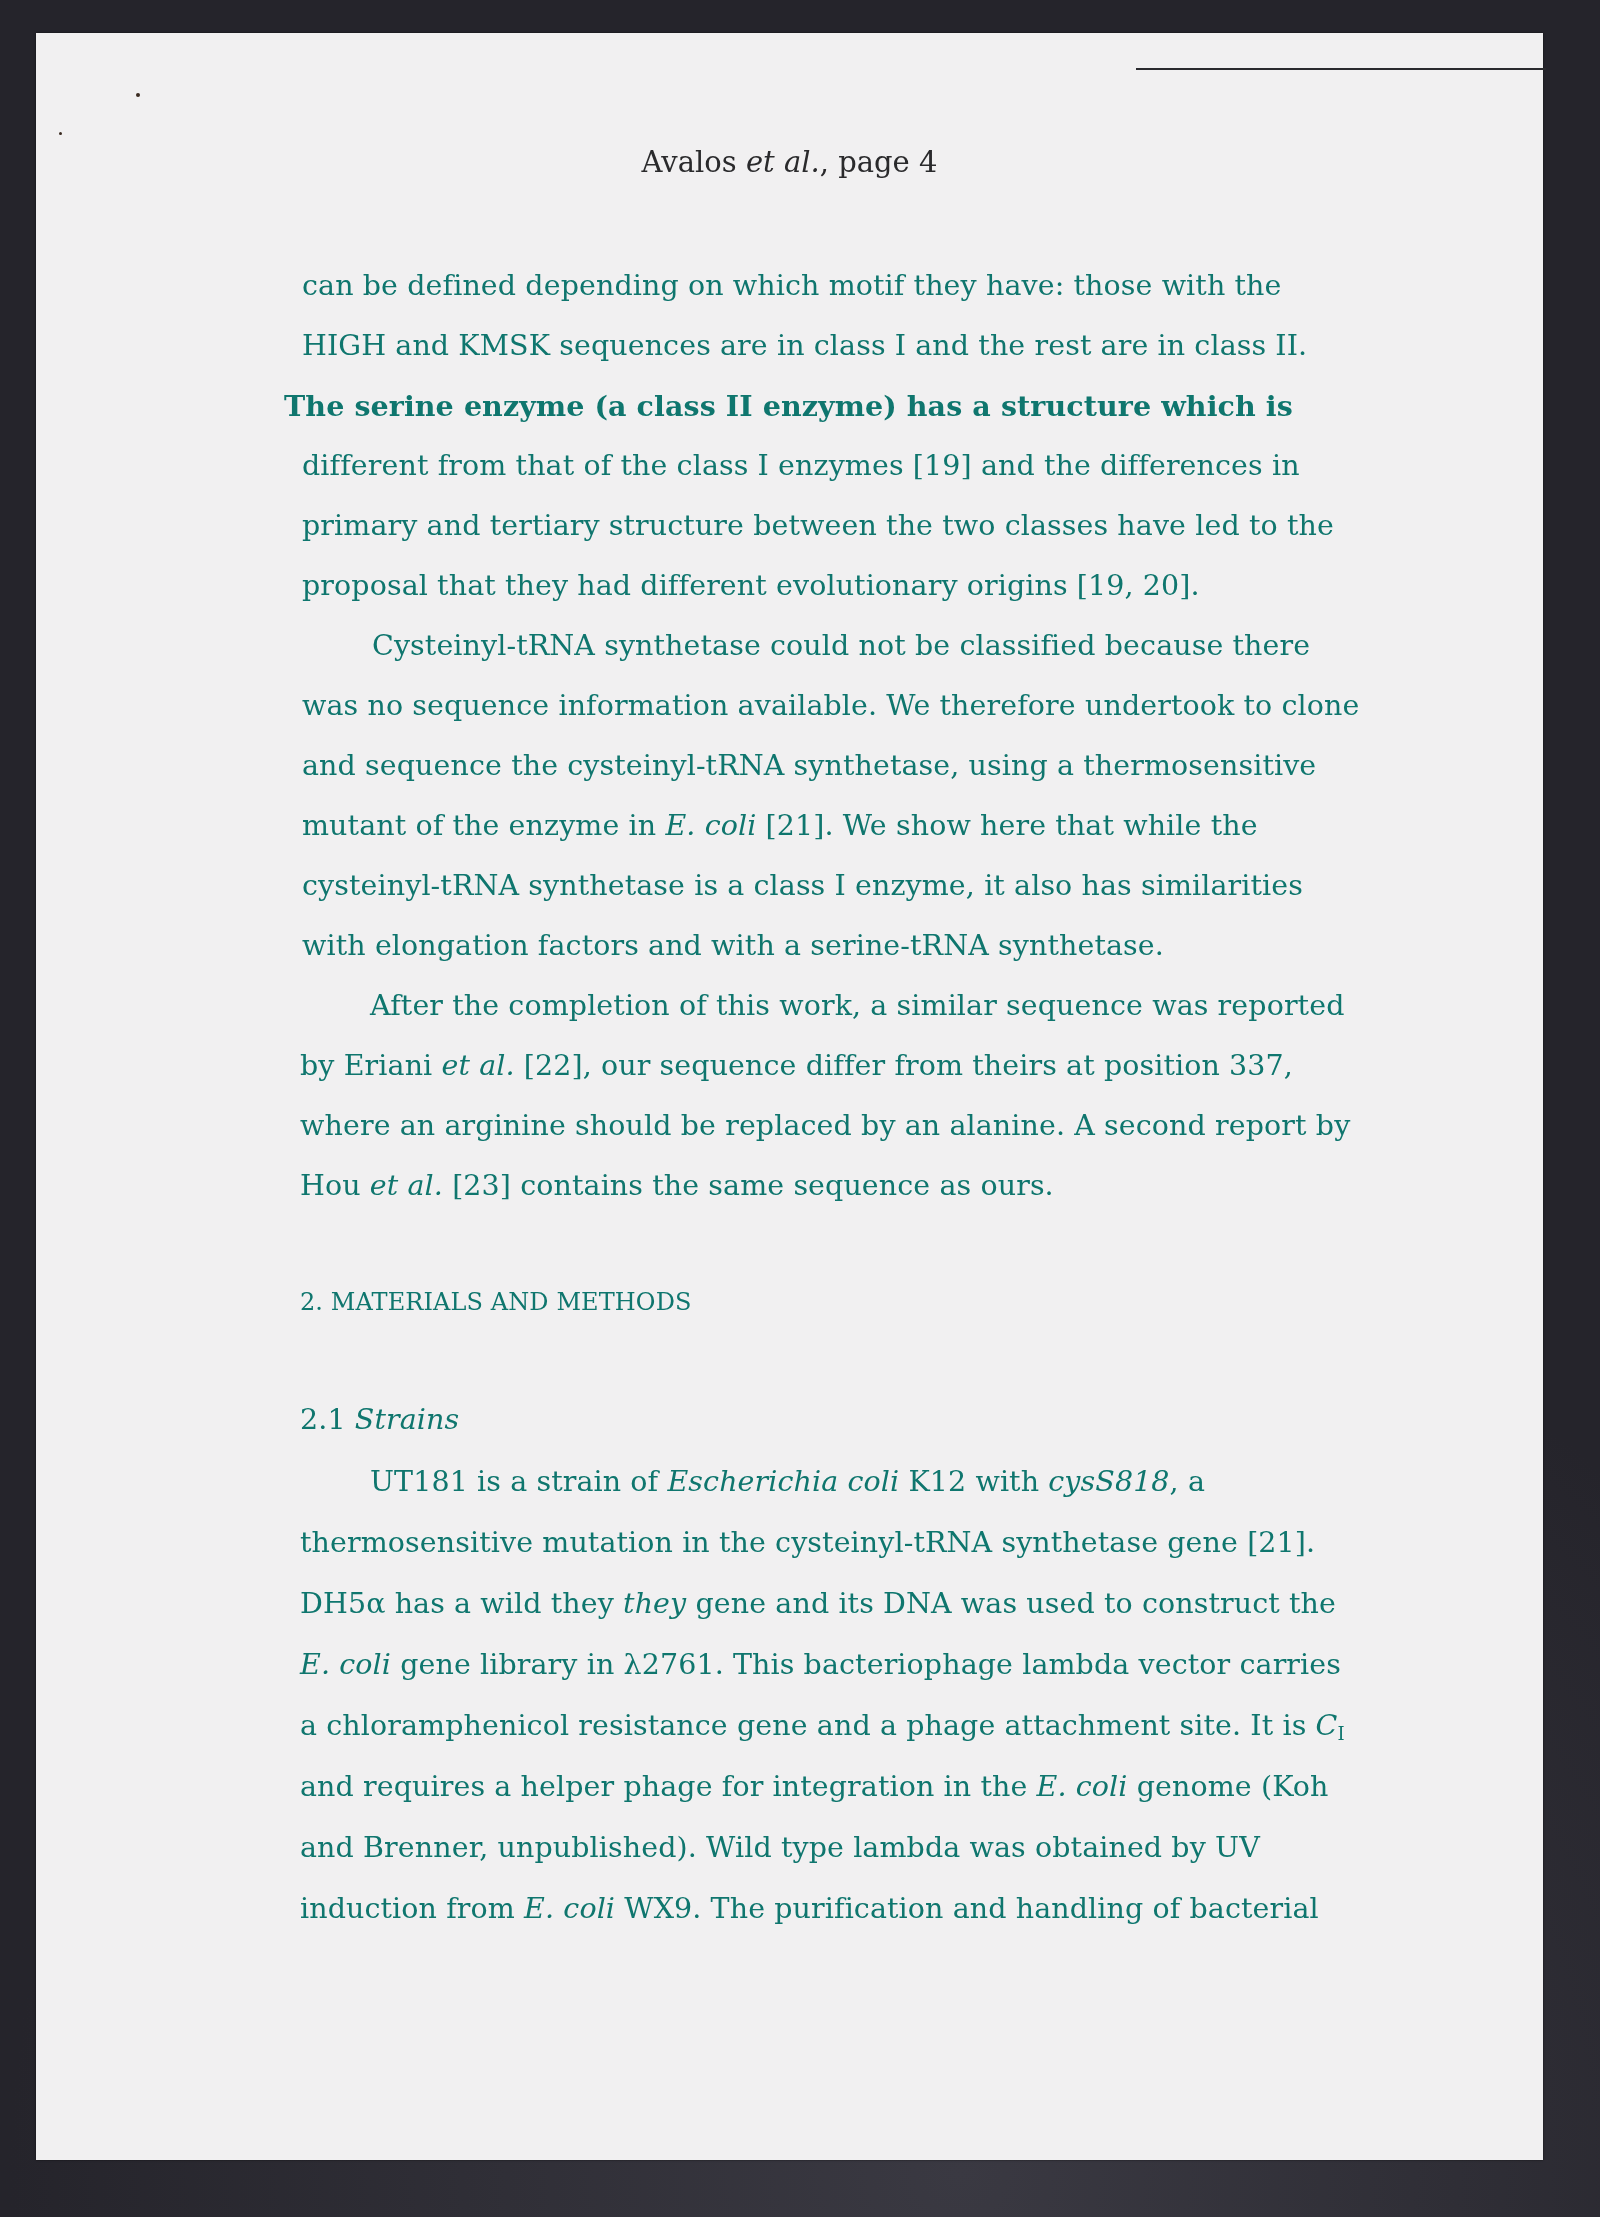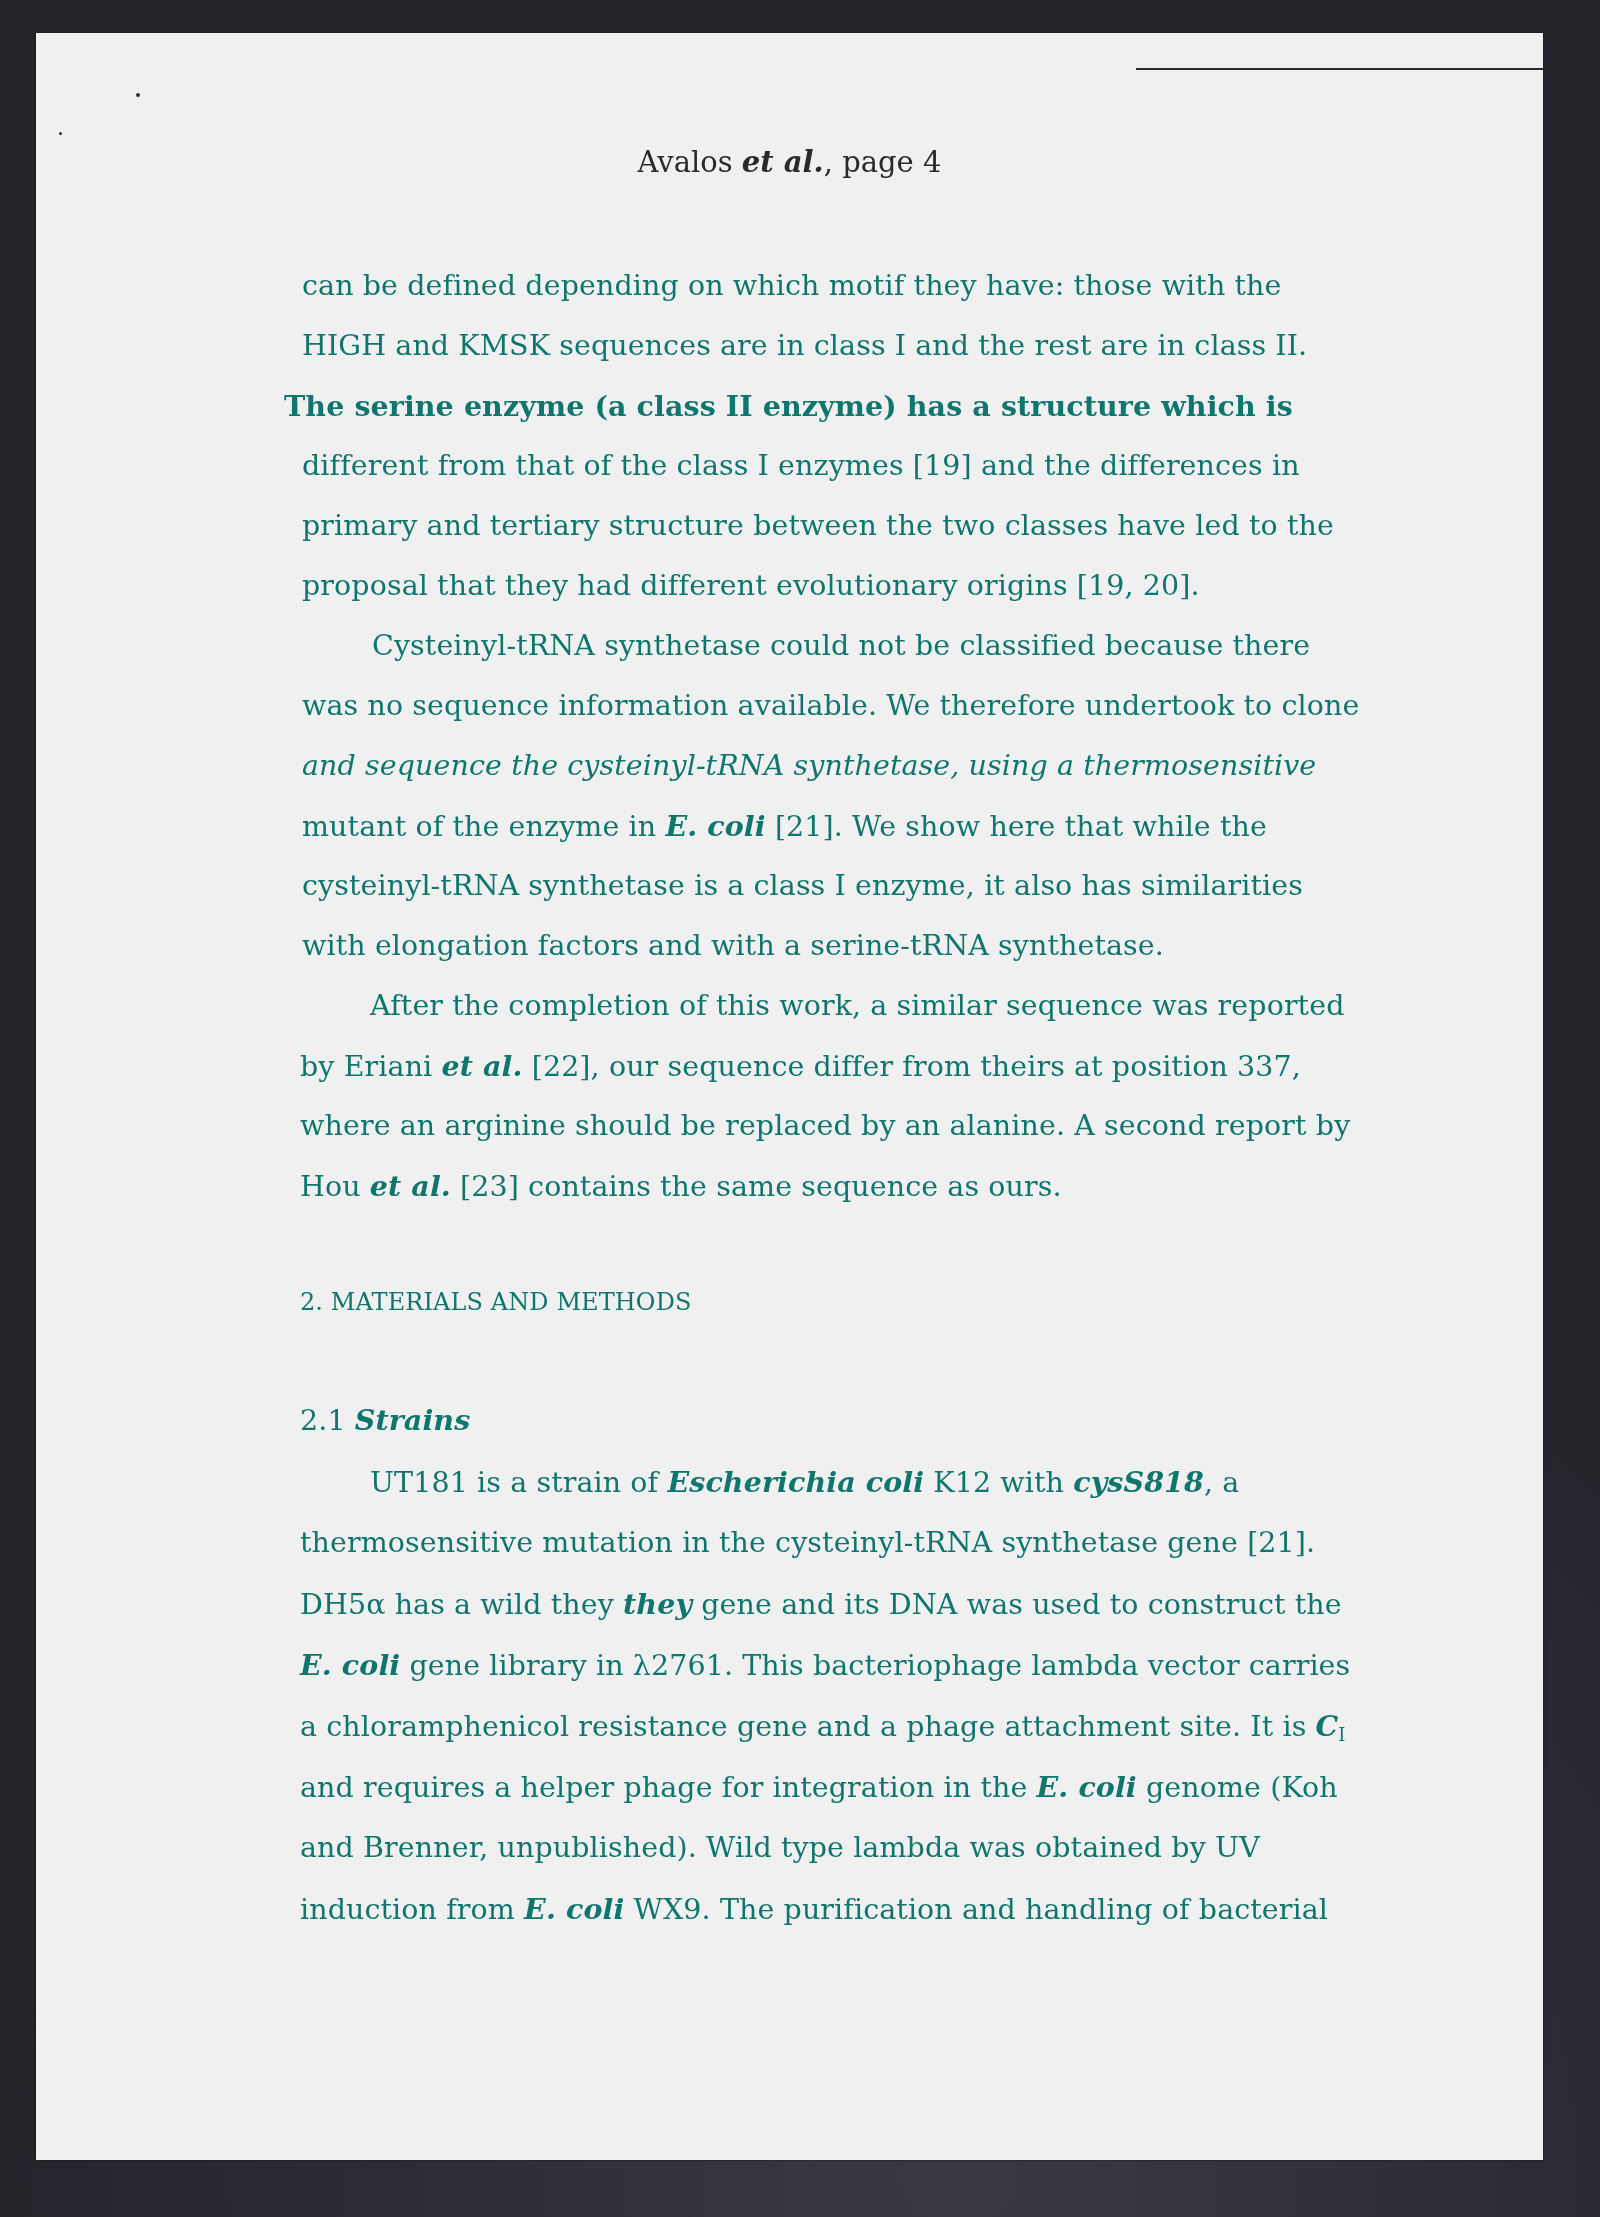--- a/index.html
+++ b/index.html
@@ -18,21 +18,21 @@
   }
   .speck { position:absolute; width:4px; height:4px; background:#3a2a20; border-radius:50%; }
   .header {
     position:absolute; left:0; width:100%; top:112px; text-align:center;
     font-family:"DejaVu Serif", serif; font-size:29px; color:#2a2a2c;
   }
   .text {
     font-family:"DejaVu Serif", serif; font-size:28.5px; color:#0f766e;
     position:absolute; white-space:nowrap; letter-spacing:0.1px;margin-left:16px;
   }
-  i { font-style:italic;font-weight:bold; }
+  i { font-style:italic; }
   sub { font-size:18px; vertical-align:-5px; }
 </style>
 </head>
 <body>
 
 <div class="page">
   <div class="top-rule"></div>
   <div class="speck" style="left:100px;top:60px;"></div>
   <div class="speck" style="left:23px;top:99px;width:3px;height:3px;"></div>
 
@@ -43,21 +43,21 @@
 
   <div class="text" style="left:250px;top:236px;">can be defined depending on which motif they have: those with the</div>
   <div class="text" style="left:250px;top:296px;">HIGH and KMSK sequences are in class I and the rest are in class II.</div>
   <div class="text" style="left:232px;top:356px;font-weight:bold;">The serine enzyme (a class II enzyme) has a structure which is</div>
   <div class="text" style="left:250px;top:416px;">different from that of the class I enzymes [19] and the differences in</div>
   <div class="text" style="left:250px;top:476px;">primary and tertiary structure between the two classes have led to the</div>
   <div class="text" style="left:250px;top:536px;">proposal that they had different evolutionary origins [19, 20].</div>
 
   <div class="text" style="left:320px;top:596px;">Cysteinyl-tRNA synthetase could not be classified because there</div>
   <div class="text" style="left:250px;top:656px;">was no sequence information available. We therefore undertook to clone</div>
-  <div class="text" style="left:250px;top:716px;font-style:italic;">and sequence the cysteinyl-tRNA synthetase, using a thermosensitive</div>
+  <div class="text" style="left:250px;top:716px;">and sequence the cysteinyl-tRNA synthetase, using a thermosensitive</div>
   <div class="text" style="left:250px;top:776px;"><span>mutant of the enzyme in </span><i>E. coli</i><span> [21]. We show here that while the</span></div>
   <div class="text" style="left:250px;top:836px;">cysteinyl-tRNA synthetase is a class I enzyme, it also has similarities</div>
   <div class="text" style="left:250px;top:896px;">with elongation factors and with a serine-tRNA synthetase.</div>
 
   <div class="text" style="left:318px;top:956px;">After the completion of this work, a similar sequence was reported</div>
   <div class="text" style="left:248px;top:1016px;"><span>by Eriani </span><i>et al.</i><span> [22], our sequence differ from theirs at position 337,</span></div>
   <div class="text" style="left:248px;top:1076px;">where an arginine should be replaced by an alanine. A second report by</div>
   <div class="text" style="left:248px;top:1136px;"><span>Hou </span><i>et al.</i><span> [23] contains the same sequence as ours.</span></div>
 
   <div class="text" style="left:248px;top:1255px;font-size:24px;">2. MATERIALS AND METHODS</div>

